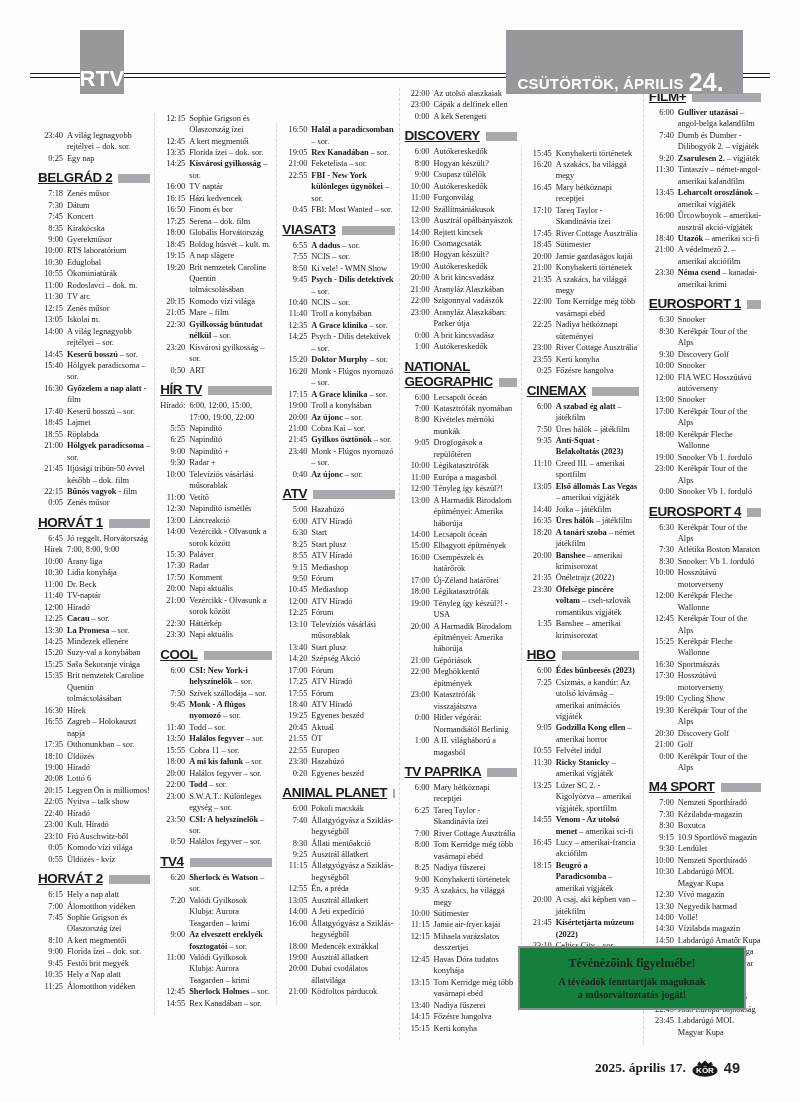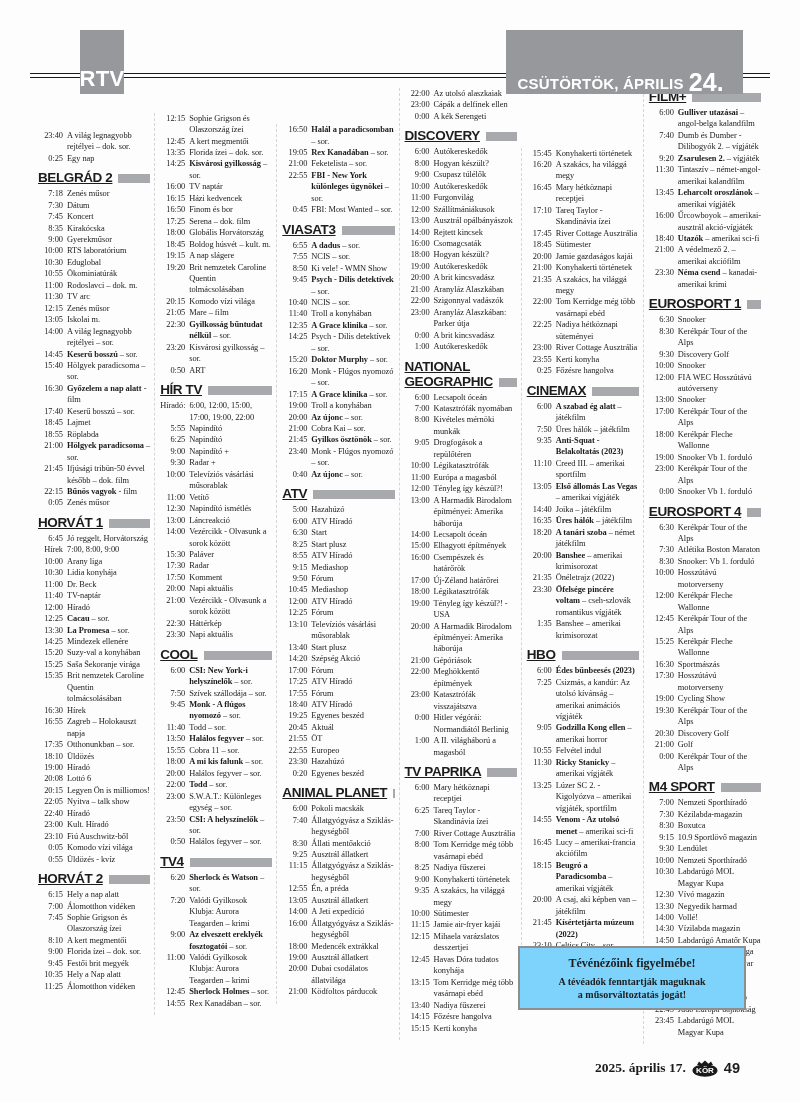--- a/index.html
+++ b/index.html
@@ -23,21 +23,21 @@
      background:linear-gradient(#a7a9ac,#a7a9ac) no-repeat 0 calc(100% - 2px);
      background-size:100% 9px;}
   h2 .htxt{background:#fdfdfd;padding-right:6px;text-decoration:underline;}
   ul{list-style:none;margin:0 0 6px;padding:0;}
   li{display:flex;font-size:8.4px;line-height:11.45px;letter-spacing:-.05px;}
   .t{flex:0 0 25px;text-align:right;white-space:nowrap;}
   .n{margin-left:4px;min-width:0;}
   b{font-weight:bold;}
   
   .notice{position:absolute;left:518px;top:946px;width:228px;box-sizing:border-box;
-          background:#7dd3fc;border:2px solid #8e8e8e;text-align:center;padding:8px 2px 7px;}
+          background:#15803d;border:2px solid #8e8e8e;text-align:center;padding:8px 2px 7px;}
   .notice-title{font-size:12px;font-weight:bold;margin-bottom:5px;}
   .notice-body{font-size:10px;font-weight:bold;line-height:12.5px;}
   
   .footer{position:absolute;right:60px;top:1026px;display:flex;align-items:center;gap:6px;font-weight:bold;margin-top:33px;}
   .fdate{font-size:13.5px;}
   .pnum{font-size:14.5px;font-family:"Liberation Sans",sans-serif;}
 </style>
 </head>
 <body>
 

